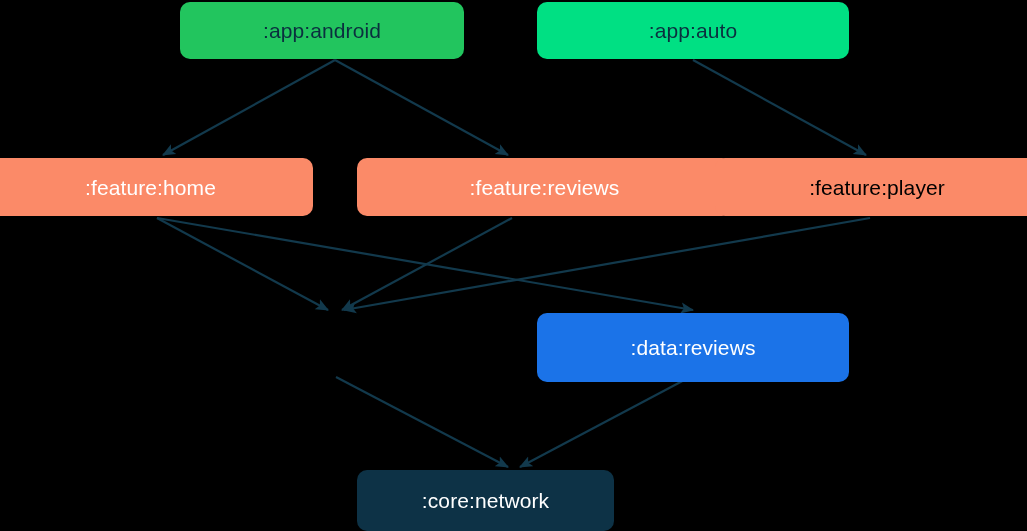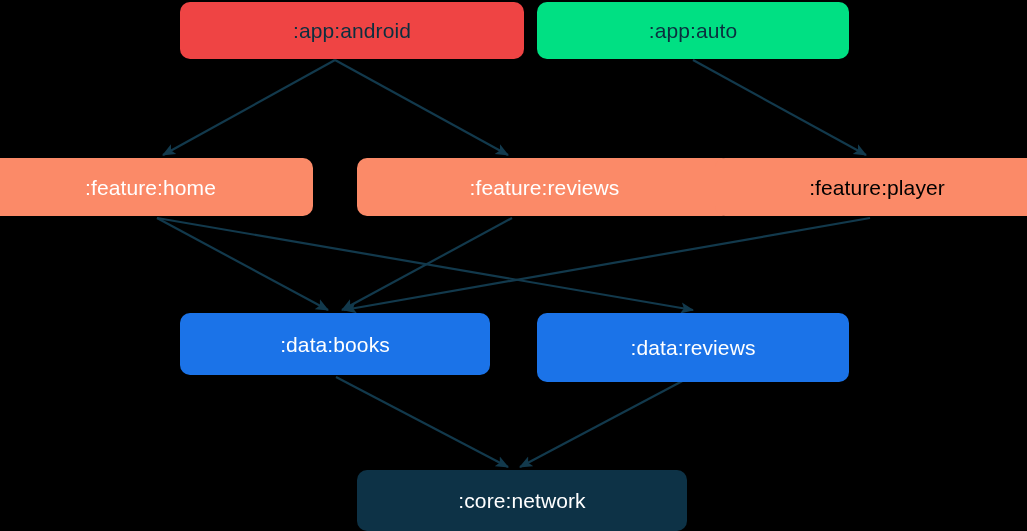--- a/index.html
+++ b/index.html
@@ -56,37 +56,34 @@
       <line x1="335" y1="60" x2="508" y2="155" stroke="#12394C" stroke-width="2.2" marker-end="url(#arrowhead)"></line>
       <line x1="693" y1="60" x2="866" y2="155" stroke="#12394C" stroke-width="2.2" marker-end="url(#arrowhead)"></line>
       <line x1="157" y1="218" x2="328" y2="310" stroke="#12394C" stroke-width="2.2" marker-end="url(#arrowhead)"></line>
       <line x1="157" y1="218" x2="693" y2="310" stroke="#12394C" stroke-width="2.2" marker-end="url(#arrowhead)"></line>
       <line x1="512" y1="218" x2="342" y2="310" stroke="#12394C" stroke-width="2.2" marker-end="url(#arrowhead)"></line>
       <line x1="870" y1="218" x2="344" y2="310" stroke="#12394C" stroke-width="2.2" marker-end="url(#arrowhead)"></line>
       <line x1="336" y1="377" x2="508" y2="467" stroke="#12394C" stroke-width="2.2" marker-end="url(#arrowhead)"></line>
       <line x1="690" y1="377" x2="520" y2="467" stroke="#12394C" stroke-width="2.2" marker-end="url(#arrowhead)"></line>
     </svg>
 
-<div class="node" style="left: 180px; top: 2px; width: 344px; height: 57px; background: #ef4444;">
+<div class="node" style="left: 180px; top: 2px; width: 284px; height: 57px; background: #22c55e;">
       <span class="node-label" style="color: rgb(11, 47, 63);">:app:android</span>
     </div>
     <div class="node" style="left: 537px; top: 2px; width: 312px; height: 57px; background: rgb(0, 224, 131);">
       <span class="node-label" style="color: rgb(11, 47, 63);">:app:auto</span>
     </div>
     <div class="node" style="left: -12px; top: 158px; width: 325px; height: 58px; background: rgb(251, 138, 104);">
       <span class="node-label" style="color: rgb(255, 255, 255); text-align: center;">:feature:home</span>
     </div>
     <div class="node" style="left: 357px; top: 158px; width: 375px; height: 58px; background: rgb(251, 138, 104);">
       <span class="node-label" style="color: rgb(255, 255, 255);">:feature:reviews</span>
     </div>
     <div class="node" style="left: 715px; top: 158px; width: 324px; height: 58px; background: rgb(251, 138, 104);">
       <span class="node-label" style="color: #000000;">:feature:player</span>
     </div>
-    <div class="node" style="left: 180px; top: 313px; width: 310px; height: 62px; background: rgb(27, 115, 232);">
-      <span class="node-label" style="color: rgb(255, 255, 255);">:data:books</span>
-    </div>
     <div class="node" style="left: 537px; top: 313px; width: 312px; height: 69px; background: rgb(27, 115, 232);">
       <span class="node-label" style="color: rgb(255, 255, 255);">:data:reviews</span>
     </div>
-    <div class="node" style="left: 357px; top: 470px; width: 330px; height: 61px; background: rgb(13, 50, 70);">
+    <div class="node" style="left: 357px; top: 470px; width: 257px; height: 61px; background: rgb(13, 50, 70);">
       <span class="node-label" style="color: rgb(255, 255, 255);">:core:network</span>
     </div>
   </div>
 
 </body></html>

